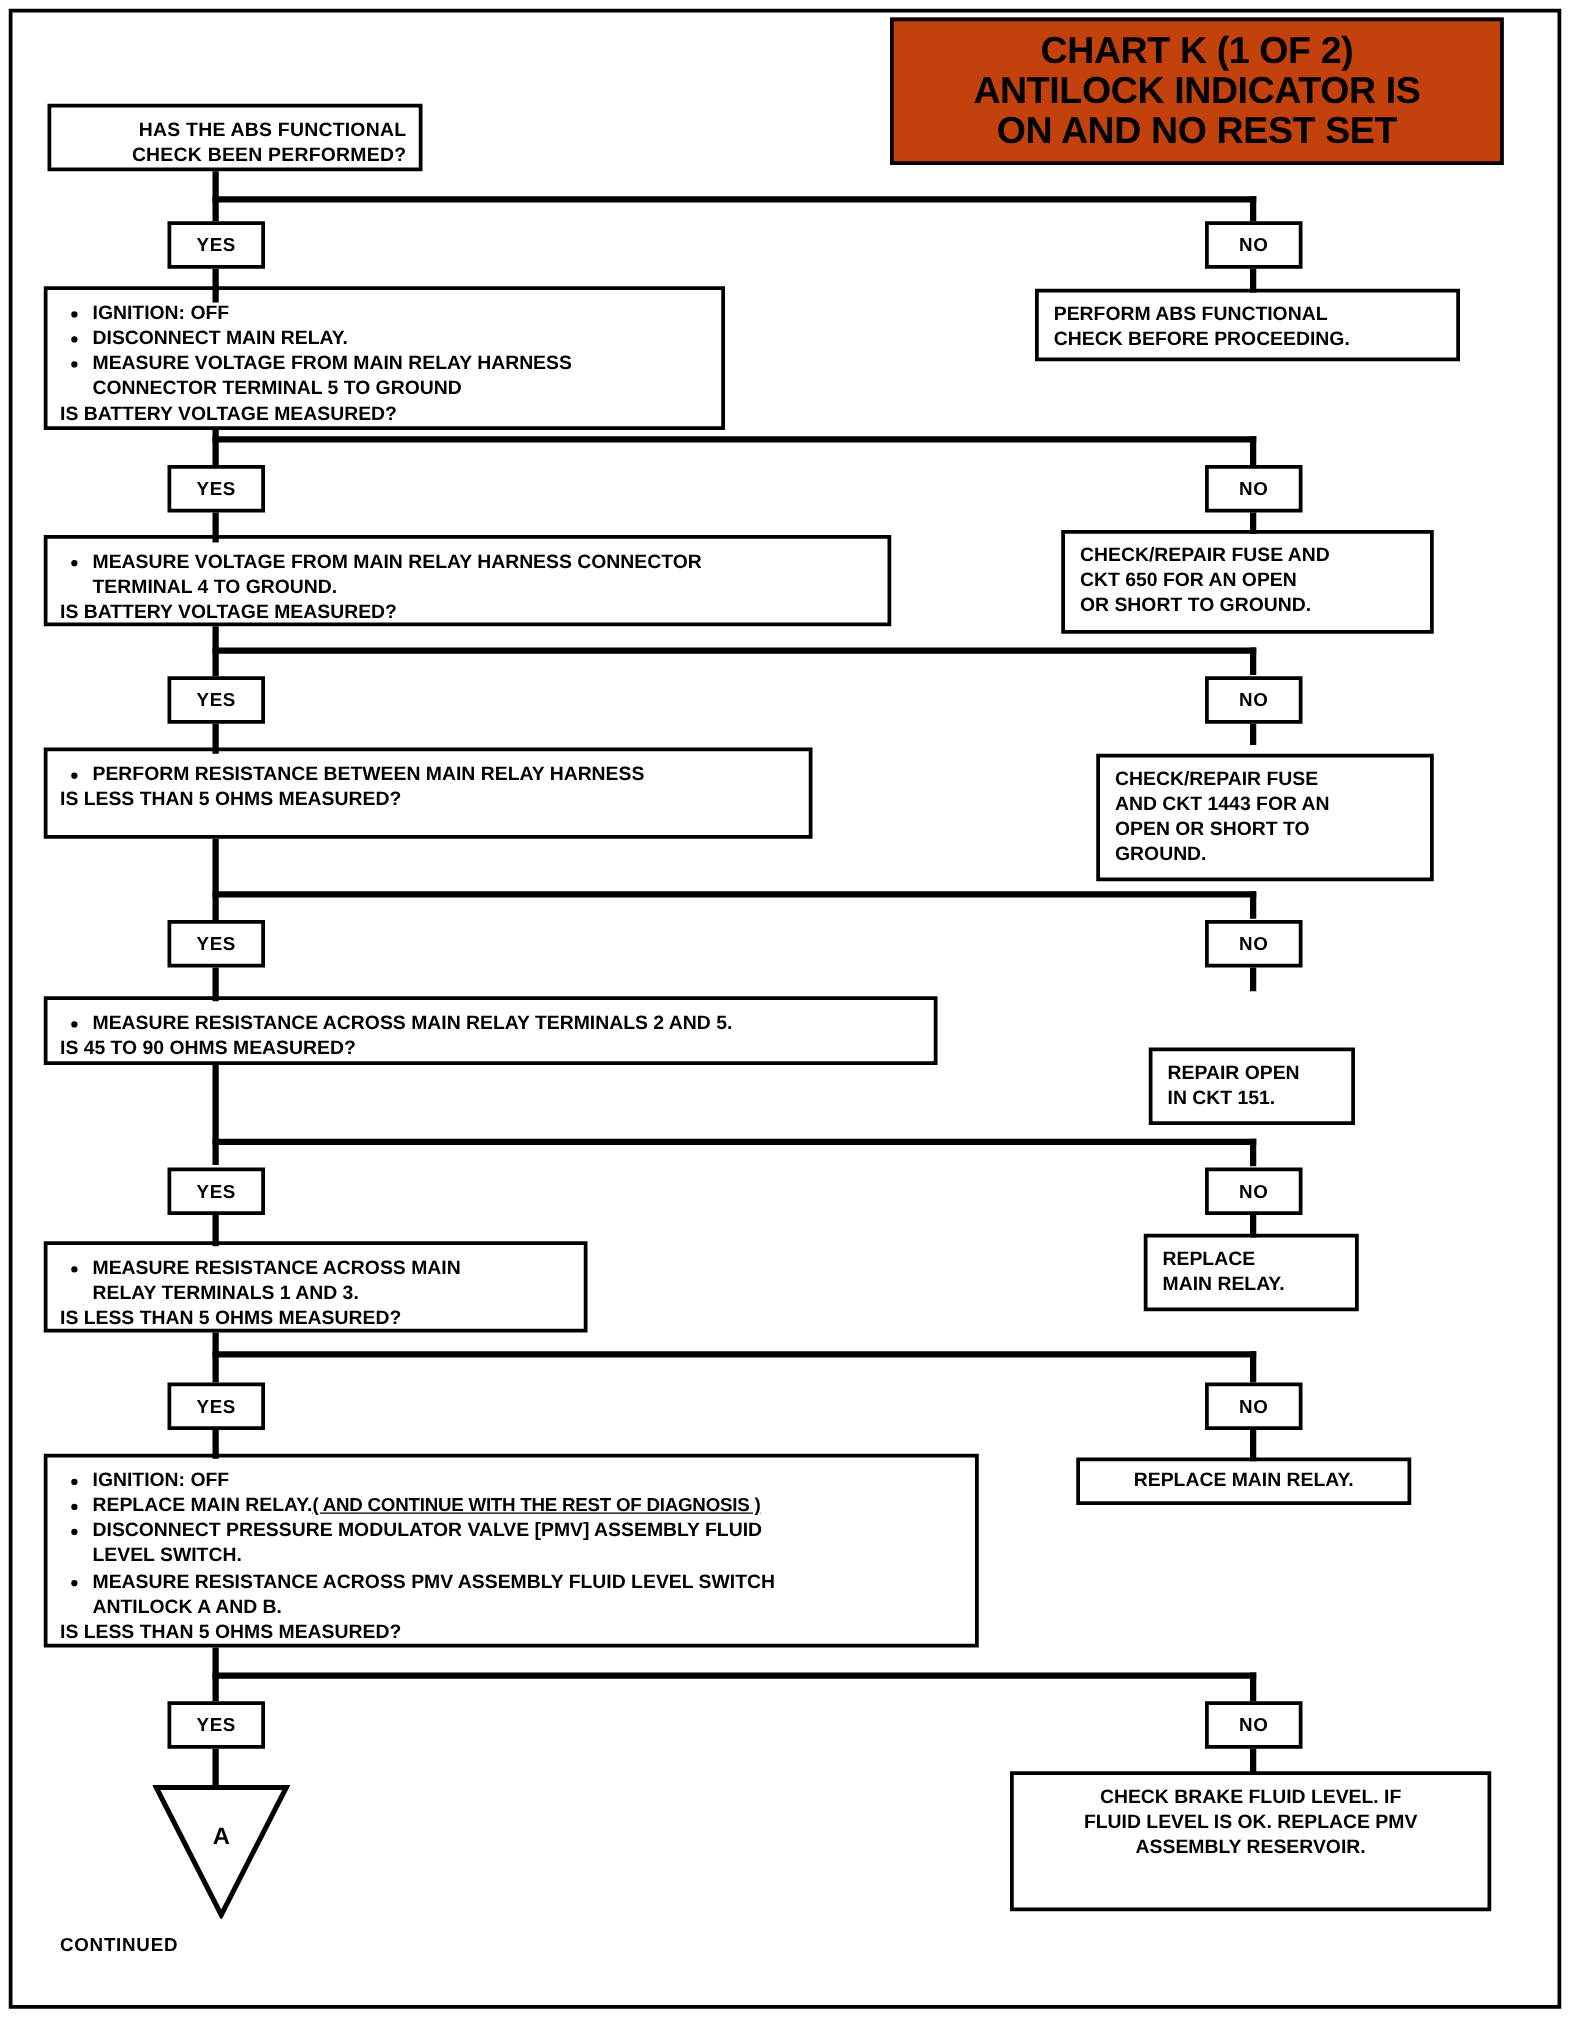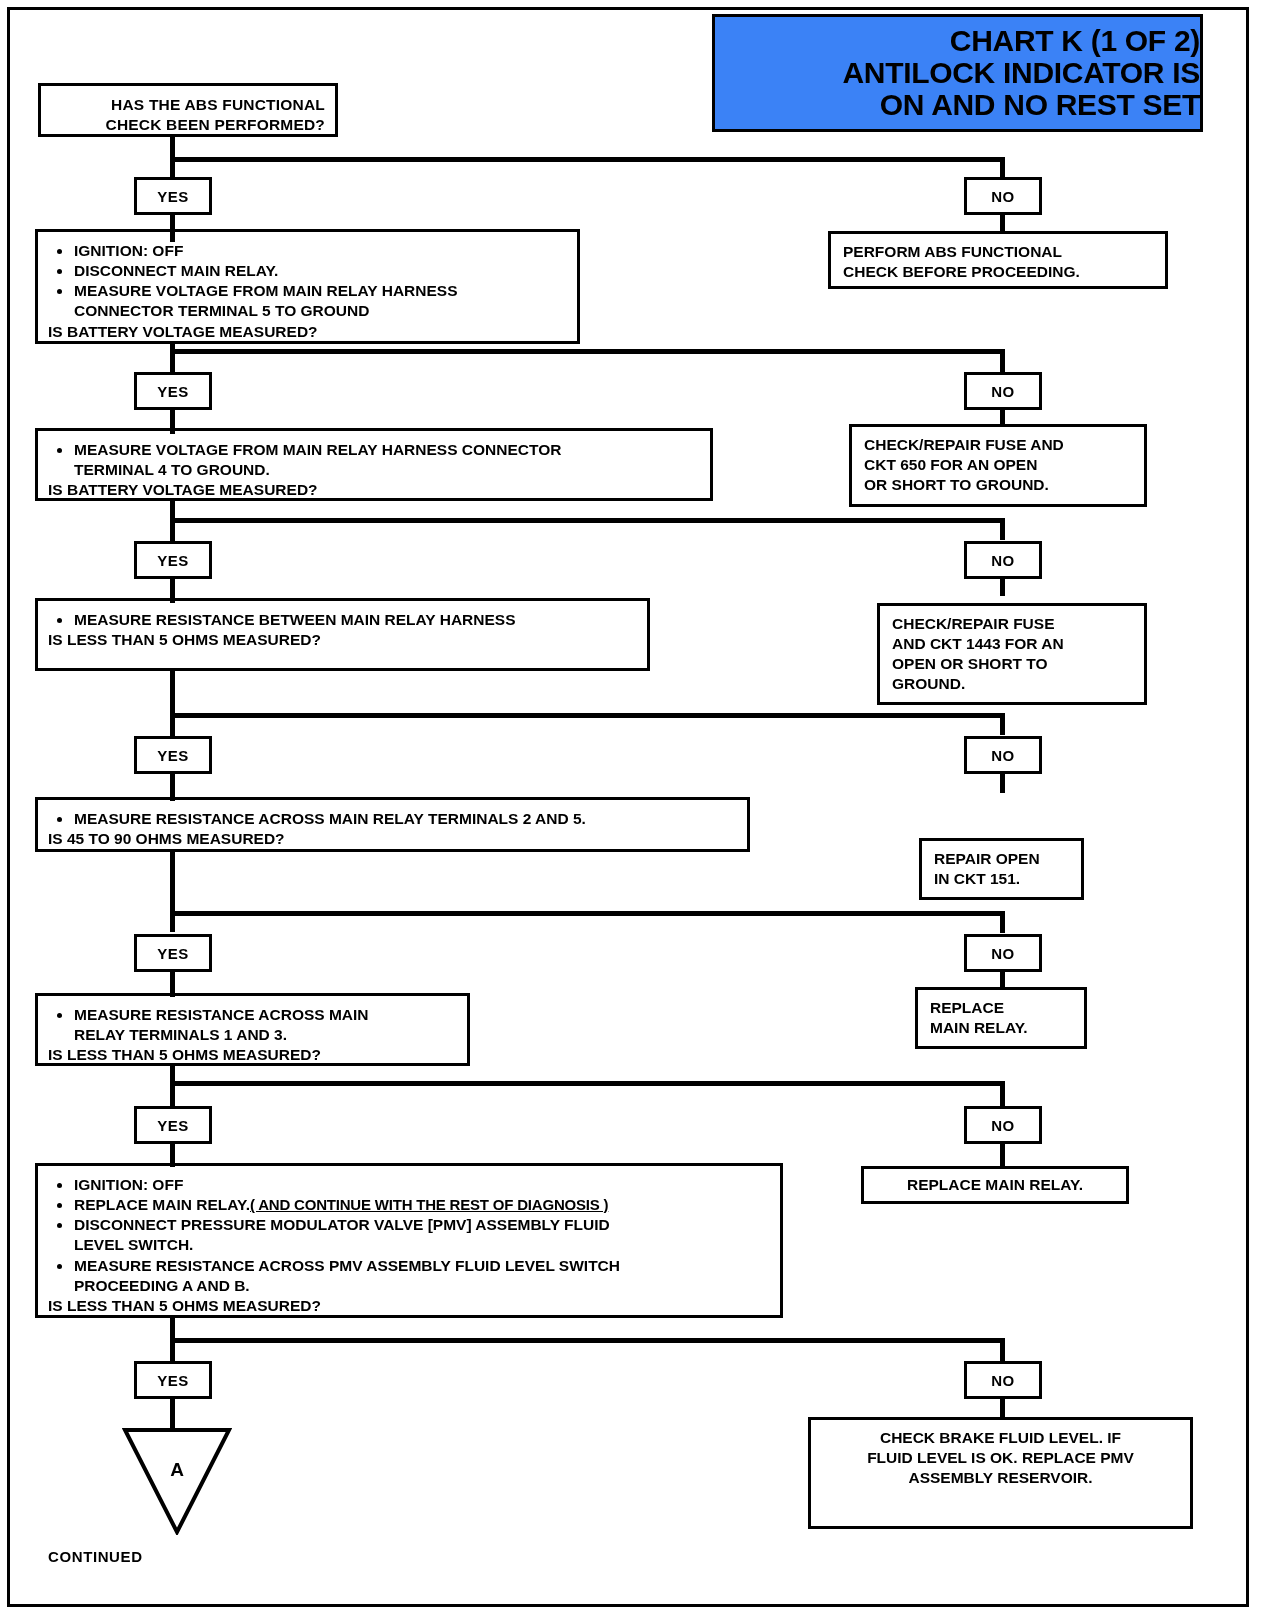--- a/index.html
+++ b/index.html
@@ -104,24 +104,24 @@
   .vline{position:absolute;background:#000;width:5px;z-index:1;}
   .hline{position:absolute;background:#000;height:5px;z-index:1;}
 
   
   #title-block{
     position:absolute;
     left:712px; top:14px;
     width:491px; height:118px;
     border:3px solid #000;
     box-sizing:border-box;
-    background:#3b82f6;
+    background:#c2410c;
     display:flex;
     flex-direction:column;
-    align-items:flex-end;
+    align-items:center;
     justify-content:center;
     text-align:center;
   }
   #title-block div{
     font-weight:bold;
     font-size:30px;
     line-height:1.06;
     letter-spacing:-0.3px;
     white-space:nowrap;
   }
@@ -235,21 +235,21 @@
   <div class="vline" style="left:1000px; top:578px; height:18px;"></div>
 
   <div class="box rbox" style="left:877px; top:593px; width:270px; height:102px;margin-top:10px;">
     <div>CHECK/REPAIR FUSE</div>
     <div>AND CKT 1443 FOR AN</div>
     <div>OPEN OR SHORT TO</div>
     <div>GROUND.</div>
   </div>
 
   <div class="box qbox" style="left:35px; top:598px; width:615px; height:73px;">
-    <div class="li">MEASURE RESISTANCE BETWEEN MAIN RELAY HARNESS</div>
+    <div class="li">PERFORM RESISTANCE BETWEEN MAIN RELAY HARNESS</div>
     <div class="tail">IS LESS THAN 5 OHMS MEASURED?</div>
   </div>
 
   <div class="vline" style="left:170px; top:671px; height:66px;"></div>
   <div class="hline" style="left:170px; top:713px; width:835px;"></div>
   <div class="vline" style="left:1000px; top:713px; height:22px;"></div>
 
   <div class="yn" style="left:134px; top:736px;">
     <span>YES</span>
   </div>
@@ -314,21 +314,21 @@
   </div>
 
   <div class="box qbox" style="left:35px; top:1163px; width:748px; height:155px;">
     <div class="li">IGNITION: OFF</div>
     <div class="li">
       <span>REPLACE MAIN RELAY.</span><span class="small">( AND CONTINUE WITH THE REST OF DIAGNOSIS )</span>
     </div>
     <div class="li">DISCONNECT PRESSURE MODULATOR VALVE [PMV] ASSEMBLY FLUID</div>
     <div class="cont">LEVEL SWITCH.</div>
     <div class="li">MEASURE RESISTANCE ACROSS PMV ASSEMBLY FLUID LEVEL SWITCH</div>
-    <div class="cont">PROCEEDING A AND B.</div>
+    <div class="cont">ANTILOCK A AND B.</div>
     <div class="tail">IS LESS THAN 5 OHMS MEASURED?</div>
   </div>
 
   <div class="vline" style="left:170px; top:1318px; height:45px;"></div>
   <div class="hline" style="left:170px; top:1338px; width:835px;"></div>
   <div class="vline" style="left:1000px; top:1338px; height:24px;"></div>
 
   <div class="yn" style="left:134px; top:1361px;">
     <span>YES</span>
   </div>

